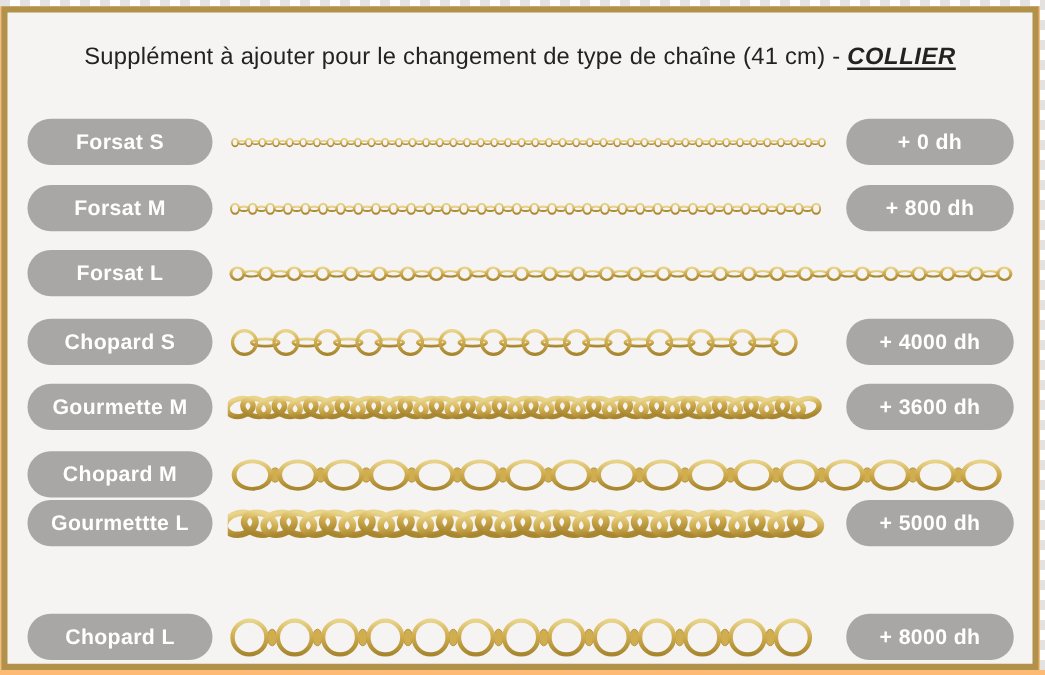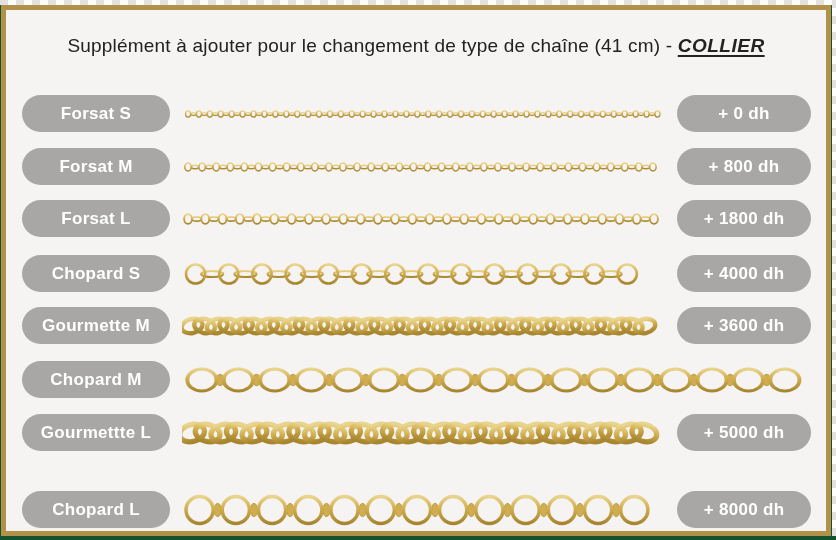--- a/index.html
+++ b/index.html
@@ -1,17 +1,17 @@
 <!DOCTYPE html>
 <html><head>
 <meta charset="utf-8">
 <style>
   html,body{margin:0;padding:0;background:#ffffff;}
   body{width:836px;height:540px;overflow:hidden;font-family:"Liberation Sans",sans-serif;position:relative;}
-  .stage{position:absolute;inset:0;background:#14532d;padding-left:43px;}
+  .stage{position:absolute;inset:0;background:#fdba74;padding-left:43px;}
   .checker-top{position:absolute;top:0;left:0;right:0;height:5px;
     background:repeating-linear-gradient(90deg,#e3e2e0 0 8px,#ffffff 8px 16px);}
   .checker-right{position:absolute;top:0;right:0;bottom:4px;width:4px;
     background:repeating-linear-gradient(180deg,#e3e2e0 0 8px,#ffffff 8px 16px);}
   .frame{position:absolute;left:1px;top:5px;width:830px;height:531px;box-sizing:border-box;
     border:5px solid #b2914a;background:#f5f4f2;}
   .title{position:absolute;top:25px;left:0;right:0;text-align:center;
     font-size:19px;color:#222220;letter-spacing:.2px;white-space:nowrap;}
   .title .emph{font-weight:bold;font-style:italic;text-decoration:underline;
     text-decoration-thickness:2px;text-underline-offset:3px;letter-spacing:.5px;}
@@ -292,23 +292,20 @@
             <ellipse cx="409.0249999999997" cy="18" rx="4.508000000000001" ry="2.205" fill="none" stroke="url(#gg2)" stroke-width="1.71"></ellipse>
             <ellipse cx="417.5999999999997" cy="18" rx="3.9200000000000004" ry="4.9" fill="none" stroke="url(#gg2)" stroke-width="1.9"></ellipse>
             <ellipse cx="426.17499999999967" cy="18" rx="4.508000000000001" ry="2.205" fill="none" stroke="url(#gg2)" stroke-width="1.71"></ellipse>
             <ellipse cx="434.74999999999966" cy="18" rx="3.9200000000000004" ry="4.9" fill="none" stroke="url(#gg2)" stroke-width="1.9"></ellipse>
             <ellipse cx="443.32499999999965" cy="18" rx="4.508000000000001" ry="2.205" fill="none" stroke="url(#gg2)" stroke-width="1.71"></ellipse>
             <ellipse cx="451.89999999999964" cy="18" rx="3.9200000000000004" ry="4.9" fill="none" stroke="url(#gg2)" stroke-width="1.9"></ellipse>
             <ellipse cx="460.4749999999996" cy="18" rx="4.508000000000001" ry="2.205" fill="none" stroke="url(#gg2)" stroke-width="1.71"></ellipse>
             <ellipse cx="469.0499999999996" cy="18" rx="3.9200000000000004" ry="4.9" fill="none" stroke="url(#gg2)" stroke-width="1.9"></ellipse>
           </svg>
         </div>
-      <div class="pill pill-right">
-          <span>+ 1800 dh</span>
-        </div>
     </div>
 
     <div class="row" style="top:245px">
       <div class="pill pill-left">
           <span>Chopard S</span>
         </div>
       <div class="chain">
           <svg viewBox="0 0 480 36" preserveAspectRatio="none">
             <defs>
               <linearGradient id="gg3" x1="0" y1="0" x2="0" y2="1">
@@ -451,21 +448,21 @@
             <circle cx="317.5" cy="18" r="11" fill="none" stroke="url(#gg5)" stroke-width="3"></circle>
             <circle cx="345" cy="18" r="11" fill="none" stroke="url(#gg5)" stroke-width="3"></circle>
             <circle cx="372.5" cy="18" r="11" fill="none" stroke="url(#gg5)" stroke-width="3"></circle>
             <circle cx="400" cy="18" r="11" fill="none" stroke="url(#gg5)" stroke-width="3"></circle>
             <circle cx="427.5" cy="18" r="11" fill="none" stroke="url(#gg5)" stroke-width="3"></circle>
             <circle cx="455" cy="18" r="11" fill="none" stroke="url(#gg5)" stroke-width="3"></circle>
           </svg>
         </div>
     </div>
 
-    <div class="row" style="top:404px">
+    <div class="row" style="top:390px">
       <div class="pill pill-left">
           <span>Gourmettte L</span>
         </div>
       <div class="chain">
           <svg viewBox="0 0 480 36" preserveAspectRatio="none">
             <defs>
               <linearGradient id="gg6" x1="0" y1="0" x2="0" y2="1">
                 <stop offset="0%" stop-color="#e9d48b"></stop>
                 <stop offset="45%" stop-color="#d0ad4f"></stop>
                 <stop offset="100%" stop-color="#a8862f"></stop>

